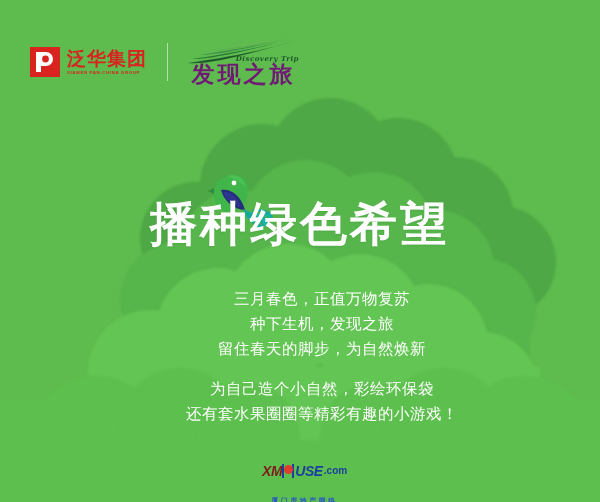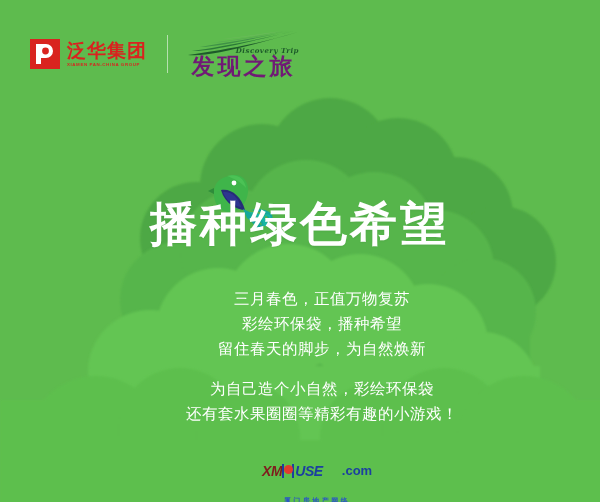--- a/index.html
+++ b/index.html
@@ -23,21 +23,21 @@
     top: 0;
     width: 600px;
     height: 502px;
     pointer-events: none;
   }
 
   
   .header {
     position: absolute;
     left: 0;
-    top: 4px;
+    top: 12px;
     width: 600px;
     height: 100px;
     display: flex;
     align-items: center;
     padding-left: 30px;
     box-sizing: border-box;
     z-index: 20;
   }
   .logo-left {
     display: flex;
@@ -227,24 +227,24 @@
   .wm-use {
     font-family: "Liberation Sans", sans-serif;
     font-size: 14px;
     font-weight: bold;
     font-style: italic;
     color: #1b3fa0;
     letter-spacing: -0.4px;
   }
   .wm-com {
     font-family: "Liberation Sans", sans-serif;
-    font-size: 13px;
+    font-size: 10px;
     font-weight: bold;
     color: #1b3fa0;
-    margin-left: 19px;
+    margin-left: 1px;
   }
   .wm-cn {
     font-family: "DejaVu Sans", sans-serif;
     font-size: 7px;
     font-weight: bold;
     color: #2a57c4;
     letter-spacing: 2.5px;
     margin-top: 20px;
     text-decoration: underline;
   }
@@ -359,21 +359,21 @@
 
     <path d="M11 22 L 5 25 L 11 28 Z" fill="#2E8C3A"></path>
   </svg>
 
   <div class="content">
 
     <div class="title">播种绿色希望</div>
 
     <div class="para para-1">
       <span class="line">三月春色，正值万物复苏</span>
-      <span class="line">彩绘环保袋，播种希望</span>
+      <span class="line">种下生机，发现之旅</span>
       <span class="line">留住春天的脚步，为自然焕新</span>
     </div>
 
     <div class="para para-2">
       <span class="line">为自己造个小自然，彩绘环保袋</span>
       <span class="line">还有套水果圈圈等精彩有趣的小游戏！</span>
     </div>
   </div>
 
   <div class="watermark">

